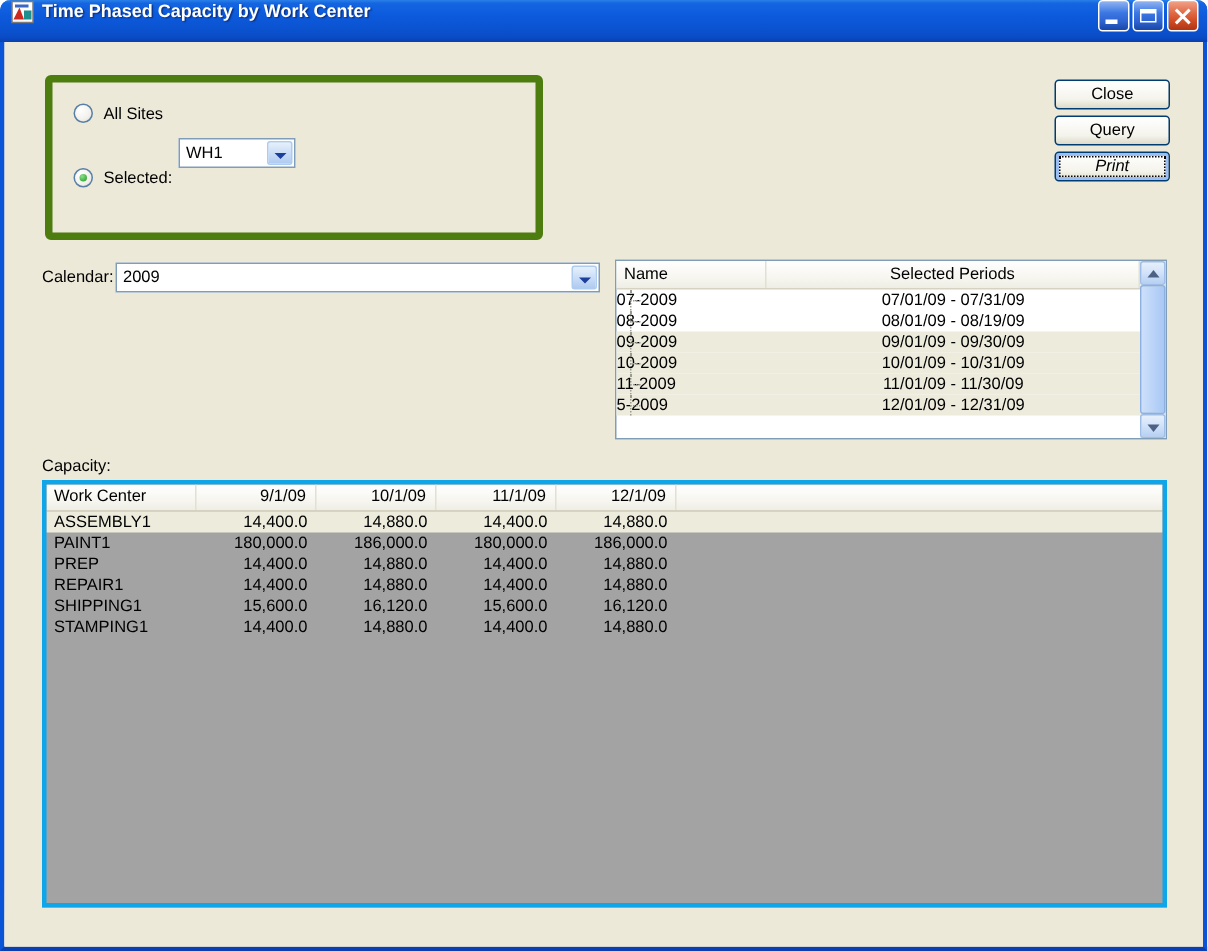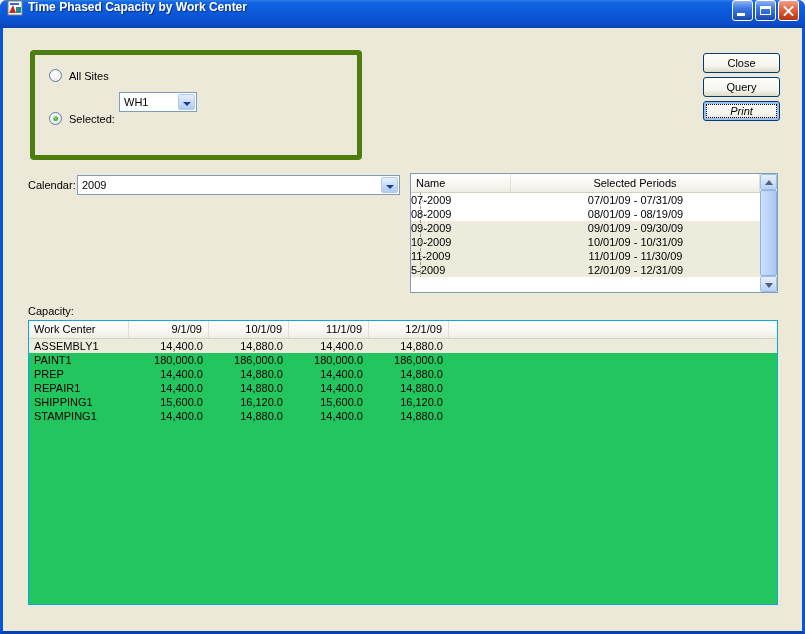--- a/index.html
+++ b/index.html
@@ -78,21 +78,21 @@
   .sb-up { top:0; } .sb-down { bottom:0; }
   .sb-arrow-up { position:absolute; left:4px; top:5px; width:0; height:0;
     border-left:4px solid transparent; border-right:4px solid transparent; border-bottom:5px solid #4D6185; }
   .sb-arrow-down { position:absolute; left:4px; top:6px; width:0; height:0;
     border-left:4px solid transparent; border-right:4px solid transparent; border-top:5px solid #4D6185; }
   .sb-thumb { position:absolute; left:0; top:16px; bottom:16px; width:17px; border:1px solid #8CB0E0; border-radius:2px;
     background:linear-gradient(90deg,#CDE0FB 0%,#BBD4F8 50%,#A8C8F5 100%); }
 
   
   .capacity { position:absolute; left:25px; top:292px; width:750px; height:285px;
-    border:1px solid #0ea5e9; background:#22c55e; overflow:hidden; }
+    border:3px solid #0ea5e9; background:#a3a3a3; overflow:hidden; }
   .c-header { display:flex; height:18px;
     background:linear-gradient(180deg,#FFFFFF 0%,#F7F6F0 60%,#EFEEE5 100%);
     border-bottom:1px solid #D5D2C2; }
   .c-hcell { border-right:1px solid #E2E0D2; line-height:17px; flex:none; }
   .c-hfill { flex:1; }
   .crow { display:flex; height:14px; line-height:14px; }
   .crow.sel { background:#EDEBDC; }
   .c-cell { flex:none; }
   .c-name { width:100px; padding-left:5px; }
   .c-num { width:80px; text-align:right; padding-right:6px; }

